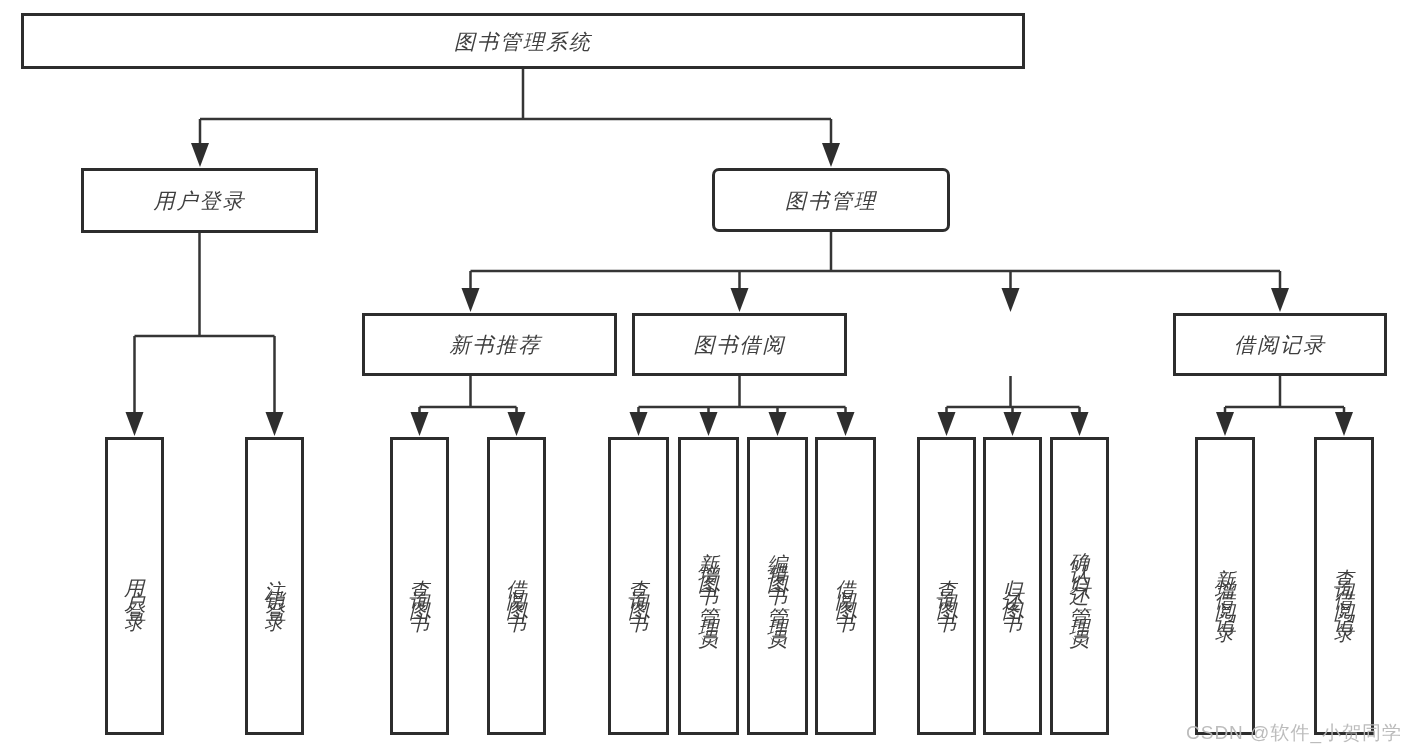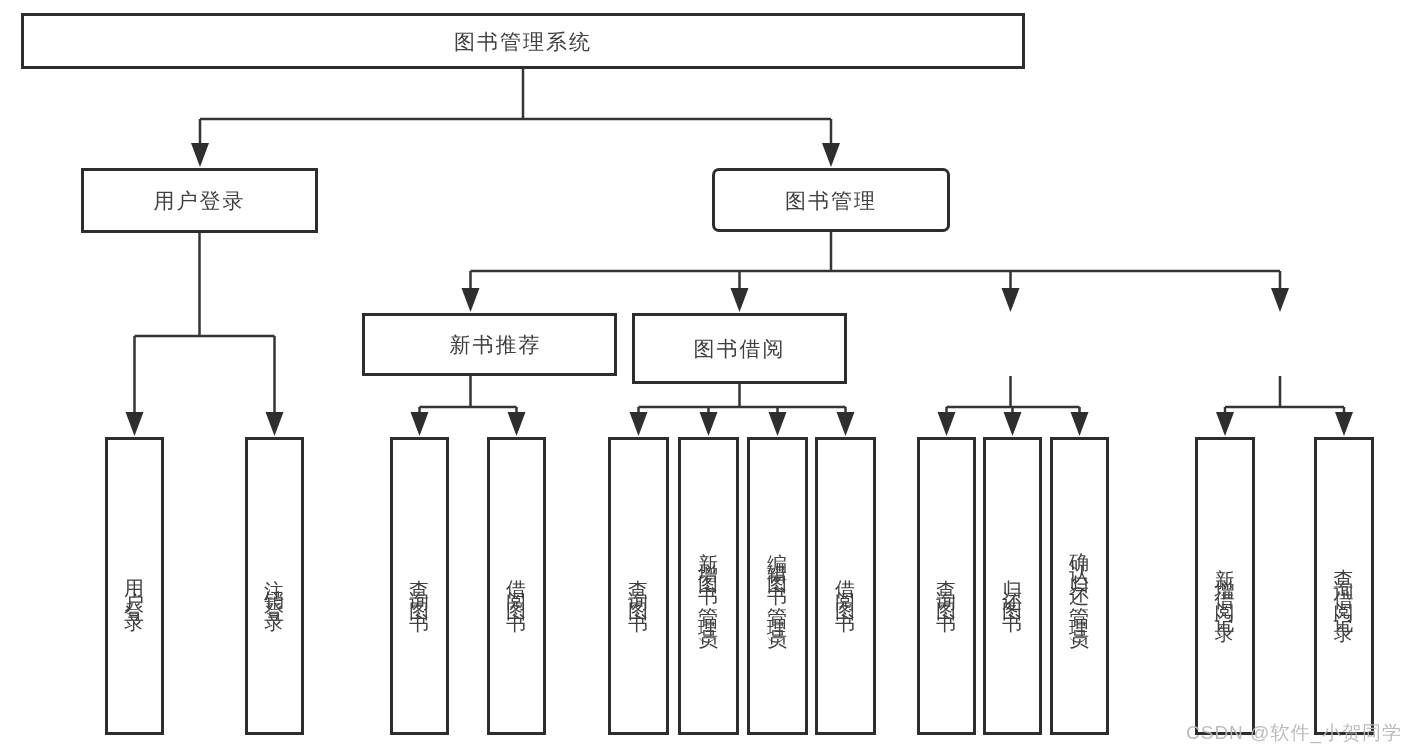--- a/index.html
+++ b/index.html
@@ -26,20 +26,21 @@
     position: absolute;
     box-sizing: border-box;
     background: #ffffff;
     border: 3px solid #2d2d2d;
     color: #3f3f3f;
     display: flex;
     align-items: center;
     justify-content: center;
     text-align: center;
     line-height: 1;
+    font-style: italic;
   }
   .hbox {
     font-size: 21px;
     letter-spacing: 2px;
   }
   .vbox {
     font-size: 20px;
     writing-mode: vertical-rl;
     text-orientation: mixed;
     letter-spacing: 11px;
@@ -92,21 +93,22 @@
       <polygon points="1335,412 1353,412 1344,436"></polygon>
     </g>
   </svg>
 
   <div class="box hbox" style="left:21px; top:13px; width:1004px; height:56px;">图书管理系统</div>
 
   <div class="box hbox" style="left:81px; top:168px; width:237px; height:65px;">用户登录</div>
   <div class="box hbox" style="left:712px; top:168px; width:238px; height:64px;border-radius:7px;">图书管理</div>
 
   <div class="box hbox" style="left:362px; top:313px; width:255px; height:63px;padding-left:12px;">新书推荐</div>
-  <div class="box hbox" style="left:632px; top:313px; width:215px; height:71px;">图书借阅</div>
+  <div class="box hbox" style="left:632px; top:313px; width:215px; height:63px;">图书借阅</div>
+  <div class="box hbox" style="left:1173px; top:313px; width:214px; height:63px;">借阅记录</div>
 
   <div class="box vbox" style="left:105px; top:437px; width:59px; height:298px;">用户登录</div>
   <div class="box vbox" style="left:245px; top:437px; width:59px; height:298px;">注销登录</div>
 
   <div class="box vbox" style="left:390px; top:437px; width:59px; height:298px;">查询图书</div>
   <div class="box vbox" style="left:487px; top:437px; width:59px; height:298px;">借阅图书</div>
 
   <div class="box vbox" style="left:608px; top:437px; width:61px; height:298px;">查询图书</div>
   <div class="box vbox" style="left:678px; top:437px; width:61px; height:298px;">新增图书（管理员）</div>
   <div class="box vbox" style="left:747px; top:437px; width:61px; height:298px;">编辑图书（管理员）</div>

